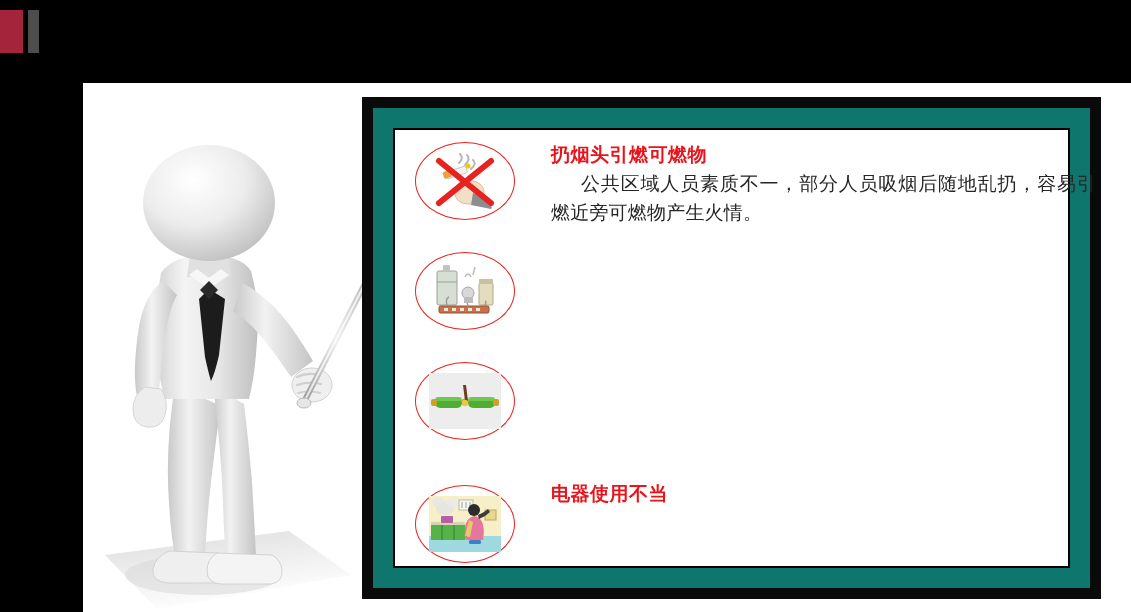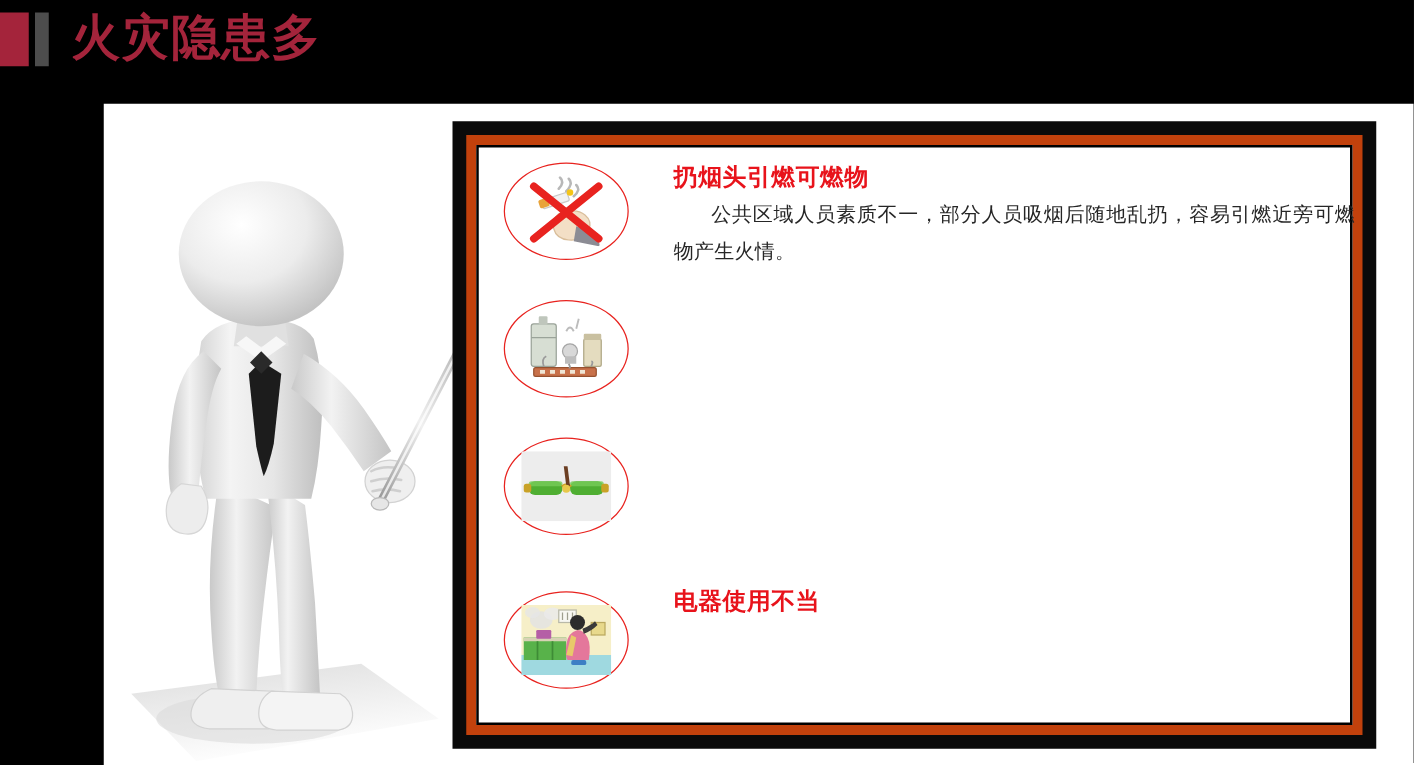--- a/index.html
+++ b/index.html
@@ -41,21 +41,21 @@
 
   
   #hazard-frame {
     position: absolute; left: 279px; top: 14px;
     width: 739px; height: 502px;
     background: #0A0A0A;
     padding: 11px;
   }
   #hazard-frame-inner-white {
     width: 100%; height: 100%;
-    background: #c2410c; padding: 8px;
+    background: #0f766e; padding: 20px;
   }
   #hazard-frame-inner-line {
     width: 100%; height: 100%;
     border: 2px solid #000000; background: #FFFFFF;
     padding: 6px 10px 6px 8px;
   }
   #hazard-list { position: relative; width: 100%; height: 100%; }
 
   .hazard-item { position: absolute; width: 100%; }
   .hazard-icon-wrap {
@@ -67,40 +67,39 @@
     border: 1.6px solid #E8231F; border-radius: 50%;
   }
   .hazard-icon-art { position: absolute; left: 14px; top: 11px; width: 72px; height: 56px; }
   .hazard-text { position: absolute; left: 148px; top: 0; width: 545px; }
   .hazard-heading {
     color: #E8131B; font-weight: bold; font-size: 19px; line-height: 24px;
     letter-spacing: 0.5px; margin-bottom: 3px;
     font-family: "DejaVu Sans", "Liberation Sans", sans-serif;
   }
   .hazard-body {
-    color: #262626; font-size: 16px; line-height: 29px;
+    color: #262626; font-size: 19px; line-height: 29px;
     text-indent: 30px; text-align: justify; letter-spacing: 0.2px;
     font-family: "DejaVu Sans", "Liberation Sans", sans-serif;
   }
 
   #item-0 { top: 6px; }
   #item-1 { top: 116px; }
   #item-2 { top: 226px; }
   #item-3 { top: 345px; }
   #item-3 .hazard-icon-wrap { top: 4px; }
 </style>
 </head>
 <body>
 
 <div id="slide">
 
   <div id="title-bar">
     <div id="title-red-block"></div>
     <div id="title-gray-block"></div>
-    <div id="page-title">火灾隐患多</div>
   </div>
 
   <div id="content-panel">
 
     <div id="presenter">
       <svg width="290" height="489" viewBox="0 0 290 489" xmlns="http://www.w3.org/2000/svg">
         <defs>
           <radialGradient id="headG" cx="38%" cy="30%" r="72%">
             <stop offset="0%" stop-color="#FFFFFF"></stop>
             <stop offset="55%" stop-color="#ECECEC"></stop>

